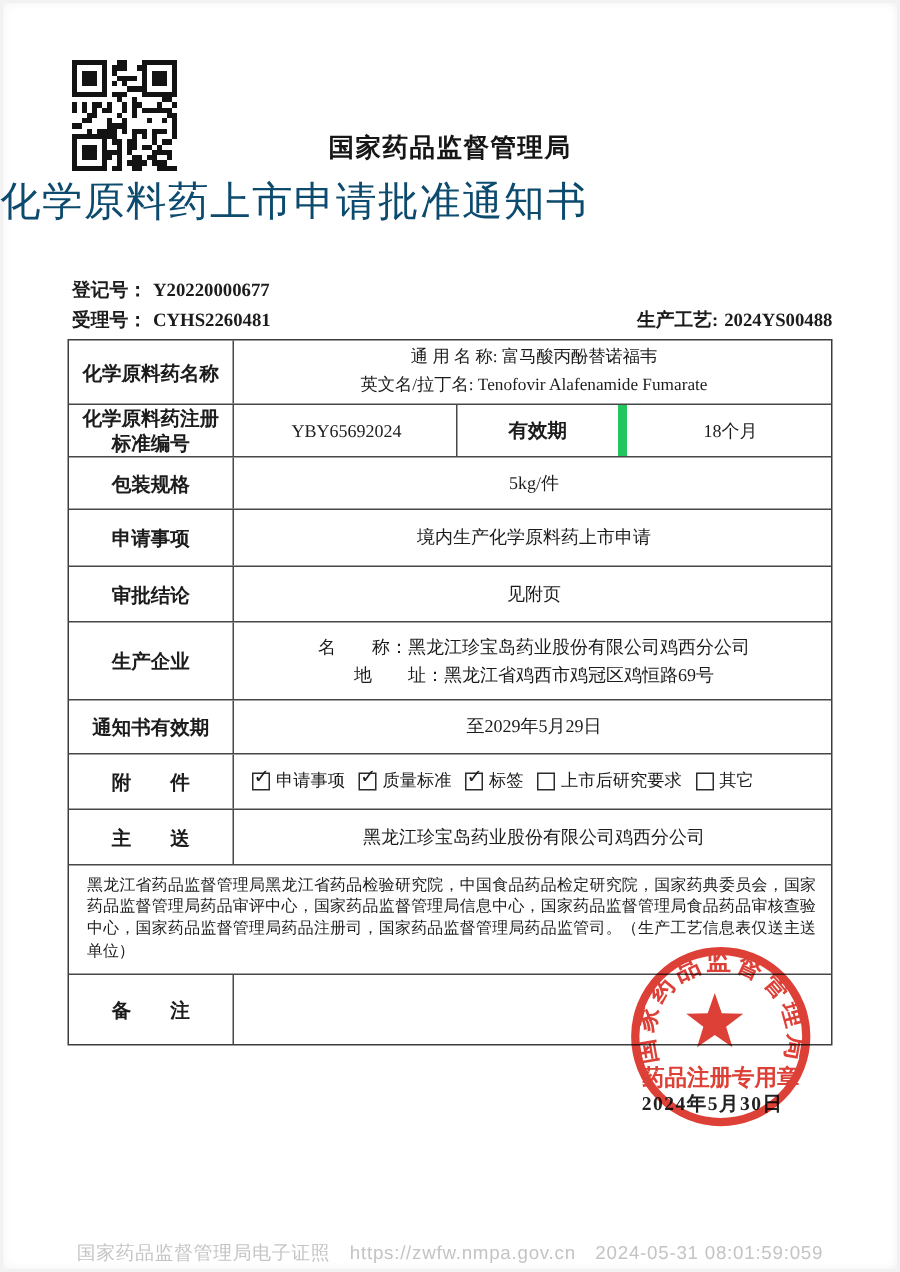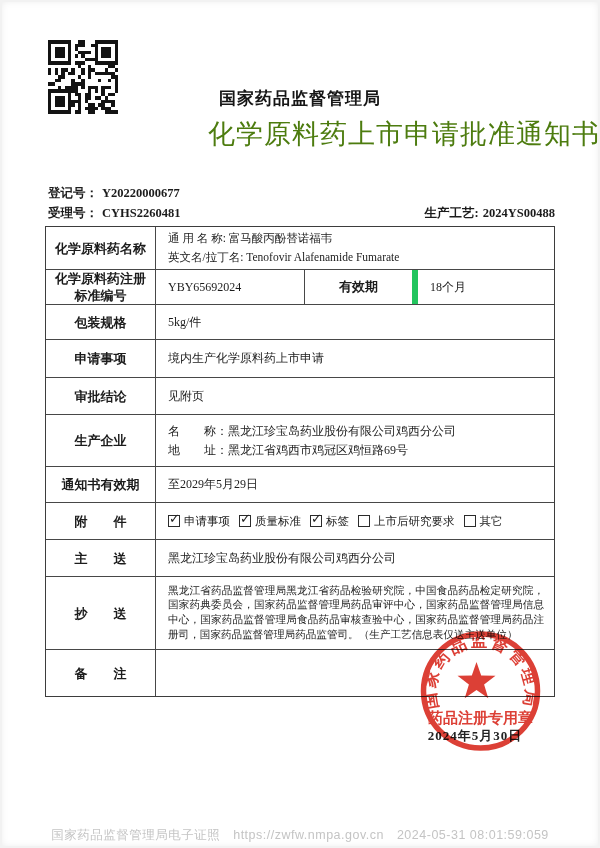--- a/index.html
+++ b/index.html
@@ -11,22 +11,22 @@
   }
 
   
   .qr { position:absolute; left:48px; top:40px; width:70px; height:74px; }
   .agency {
     position:absolute; left:0; right:0; top:87px; text-align:center;
     font-family:"Liberation Sans","DejaVu Sans",sans-serif;
     font-size:17px; font-weight:700; letter-spacing:1px; color:#161616;
   }
   .doc-title {
-    position:absolute; left:0; right:0; top:116px; text-align:right;
-    font-size:27px; font-weight:400; letter-spacing:1px; color:#4d7c0f;
+    position:absolute; left:0; right:0; top:116px; text-align:left;
+    font-size:27px; font-weight:400; letter-spacing:1px; color:#0c4a6e;
   }
 
   
   .meta { position:absolute; left:48px; right:45px; top:183px; font-size:12.5px; }
   .meta-line { display:flex; justify-content:space-between; line-height:20px; }
   .meta b { font-weight:700; }
   .meta .lbl { font-weight:700; margin-right:4px;margin-top:40px; }
 
   
   .reg-table {
@@ -34,21 +34,21 @@
     border:1.5px solid #3d3d3d; box-sizing:border-box; background:#fff;
   }
   .row { display:flex; border-bottom:1px solid #474747; box-sizing:border-box; }
   .row:last-child { border-bottom:none; }
   .cell { box-sizing:border-box; display:flex; flex-direction:column; justify-content:center; }
   .label-cell {
     width:110px; flex:none; border-right:1px solid #474747;
     align-items:center; text-align:center;
     font-size:13px; font-weight:700; line-height:17px; padding:2px 4px;
   }
-  .value-cell { flex:1; padding:3px 10px 3px 12px; font-size:12px; line-height:19px; }
+  .value-cell { flex:1; padding:3px 10px 3px 12px; font-size:12px; line-height:19px;text-align:center; }
   .mid-cell {
     width:114px; flex:none; border-left:1px solid #474747; border-right:6px solid #22c55e;
     align-items:center; text-align:center; font-size:13px; font-weight:700;
   }
   .h43{height:43px} .h35{height:35px} .h38{height:38px} .h37{height:37px}
   .h52{height:52px} .h36{height:36px} .h73{height:73px} .h46{height:46px}
   .small-lines { font-size:11.5px; line-height:19px; }
   .cc-text { font-size:10.6px; line-height:14.6px; text-align:justify; padding-top:5px; padding-bottom:5px; }
 
   
@@ -402,21 +402,20 @@
         </div>
       </div>
     </div>
 
     <div class="row h37">
       <div class="cell label-cell">主　　送</div>
       <div class="cell value-cell">黑龙江珍宝岛药业股份有限公司鸡西分公司</div>
     </div>
 
     <div class="row h73">
-      <div class="cell label-cell">抄　　送</div>
       <div class="cell value-cell cc-text">黑龙江省药品监督管理局黑龙江省药品检验研究院，中国食品药品检定研究院，国家药典委员会，国家药品监督管理局药品审评中心，国家药品监督管理局信息中心，国家药品监督管理局食品药品审核查验中心，国家药品监督管理局药品注册司，国家药品监督管理局药品监管司。（生产工艺信息表仅送主送单位）</div>
     </div>
 
     <div class="row h46">
       <div class="cell label-cell">备　　注</div>
       <div class="cell value-cell"></div>
     </div>
 
   </div>
 

